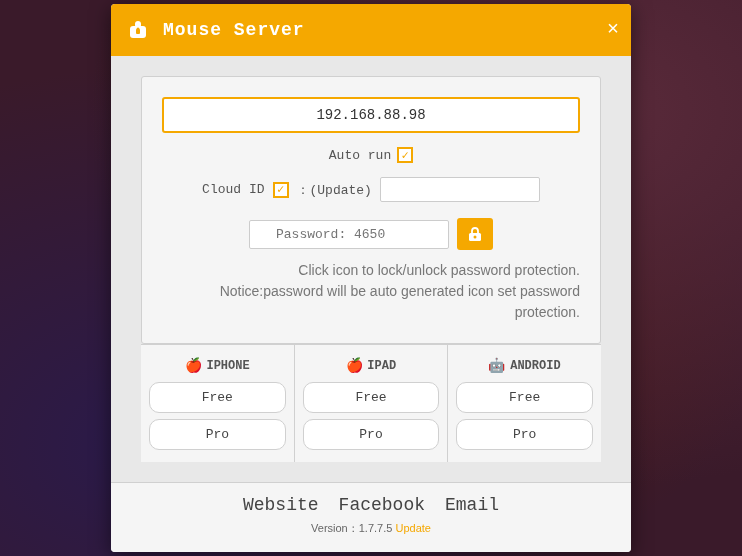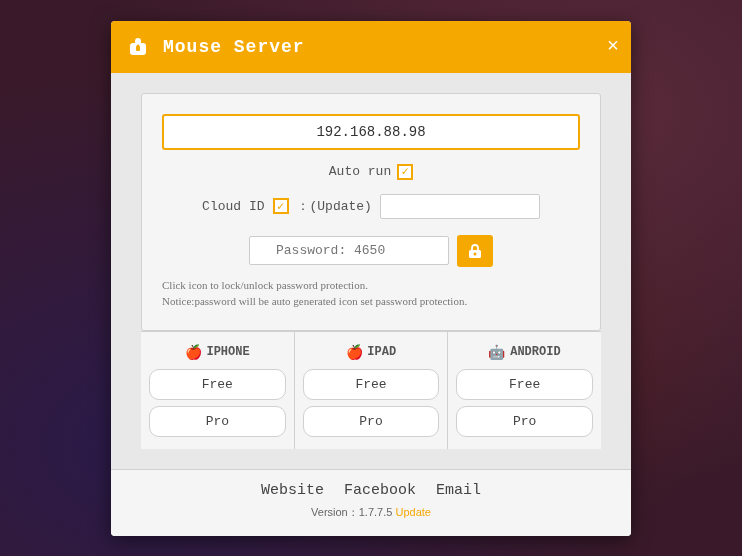--- a/index.html
+++ b/index.html
@@ -182,25 +182,25 @@
       height: 32px;
       display: flex;
       align-items: center;
       justify-content: center;
       cursor: pointer;
       color: white;
       font-size: 16px;
     }
 
     .hint-text {
-      text-align: left;
-      font-size: 11px;
+      text-align: right;
+      font-size: 14px;
       color: #777;
       line-height: 1.5;
-      font-family: Liberation Serif, serif;
+      font-family: Liberation Sans, sans-serif;
     }
 
     .platforms-section {
       display: flex;
       border-top: 1px solid #d0d0d0;
       background: #f5f5f5;
     }
 
     .platform-col {
       flex: 1;
@@ -256,21 +256,21 @@
     }
 
     .footer-links {
       display: flex;
       justify-content: center;
       gap: 20px;
       margin-bottom: 6px;
     }
 
     .footer-link {
-      font-size: 15px;
+      font-size: 18px;
       color: #444;
       text-decoration: none;
       cursor: pointer;
       font-family: 'Courier New', monospace;
     }
 
     .version-row {
       font-size: 11px;
       color: #666;
       font-family: Liberation Sans, sans-serif;

